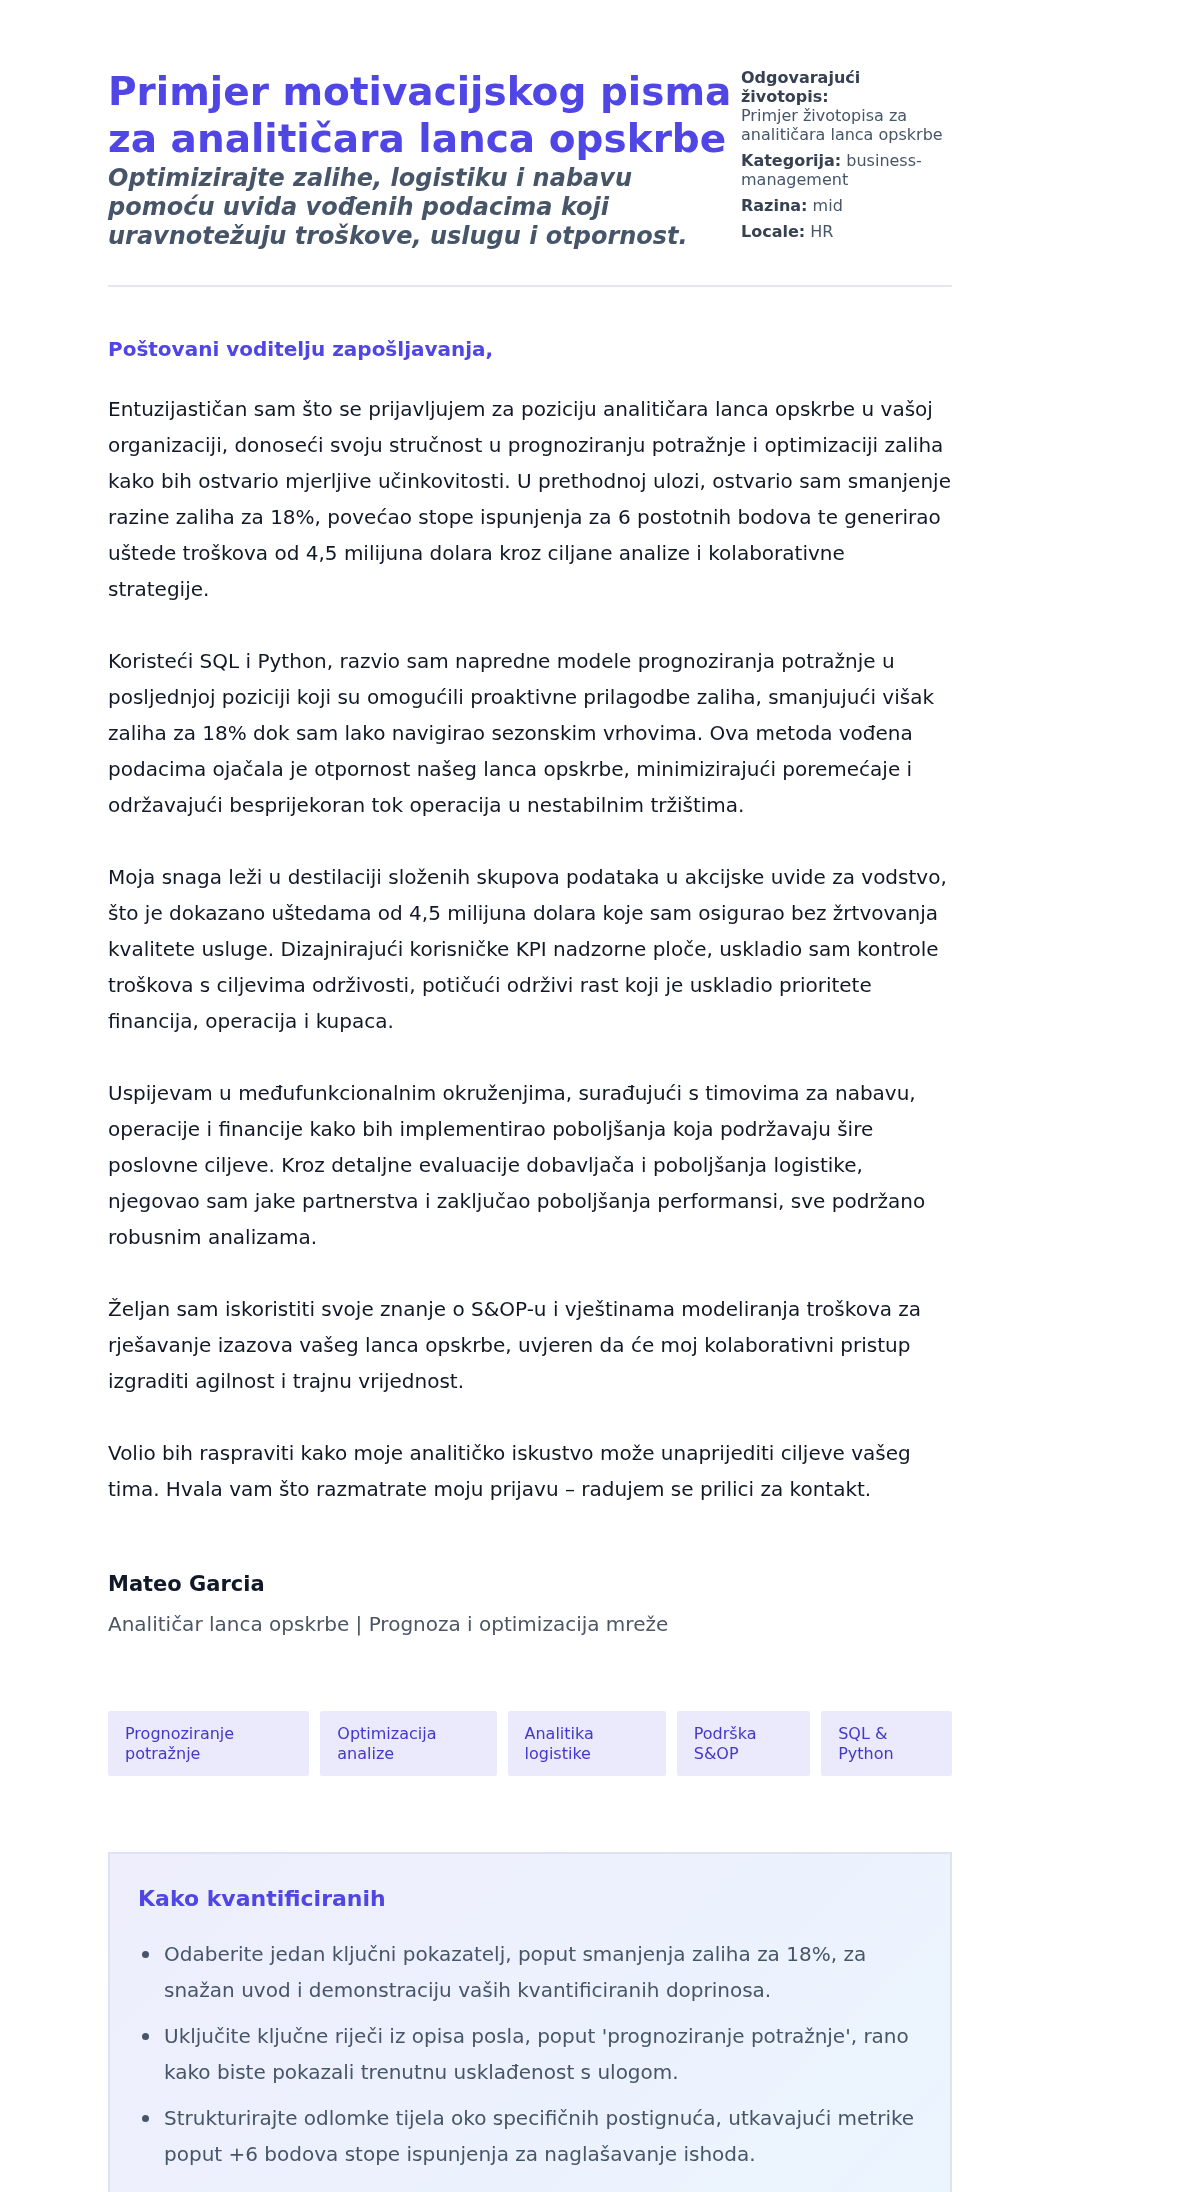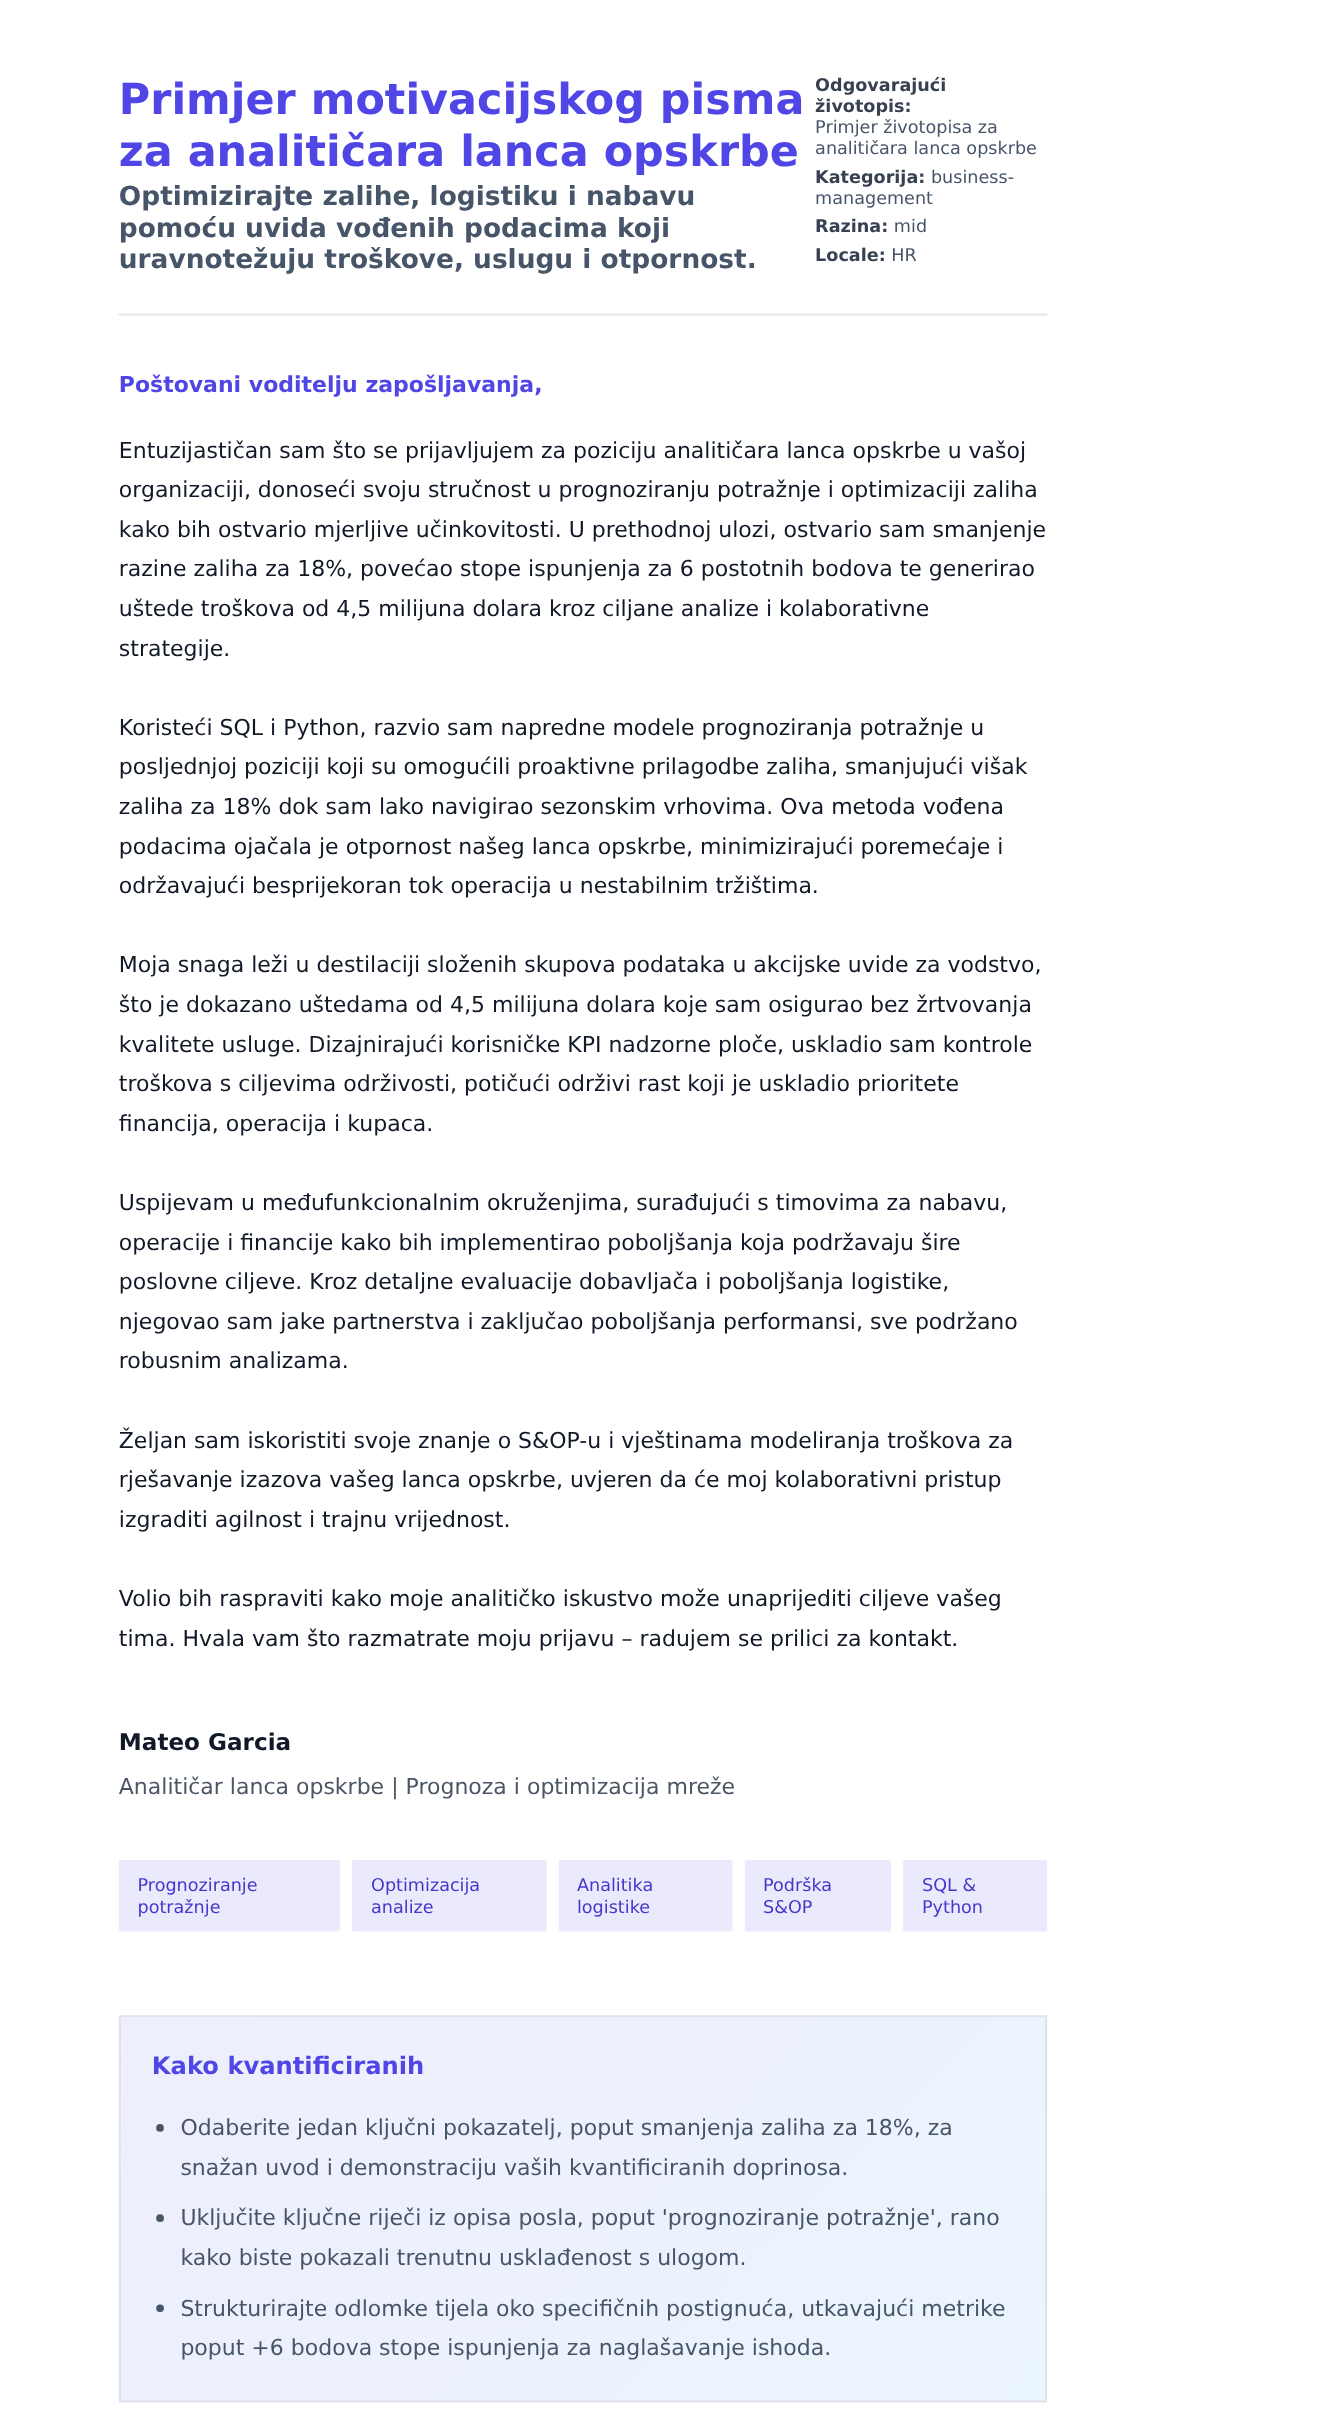--- a/index.html
+++ b/index.html
@@ -27,20 +27,21 @@
     line-height: 47px;
     font-weight: bold;
     color: #4f46e5;
   }
   .subtitle {
     font-size: 24px;
     line-height: 29px;
     font-weight: bold;
     color: #475569;
     margin-top: 2px;
+    font-style: italic;
   }
   .meta {
     width: 240px;
     text-align: left;
     font-size: 16px;
     line-height: 19px;
     color: #475569;
     padding-top: 0px;
   }
   .meta-row { margin-bottom: 7px; }
@@ -68,21 +69,21 @@
   }
   .sig-title {
     font-size: 20px;
     color: #4b5563;
     line-height: 30px;
     margin-top: 10px;
   }
   .tags {
     display: flex;
     gap: 11px;
-    margin-top: 52px;
+    margin-top: 72px;
   }
   .tag {
     background: #ebe9fc;
     color: #4338ca;
     font-size: 16px;
     line-height: 20px;
     padding: 13px 17px 12px 17px;
     border-radius: 2px;
   }
   .tips {

